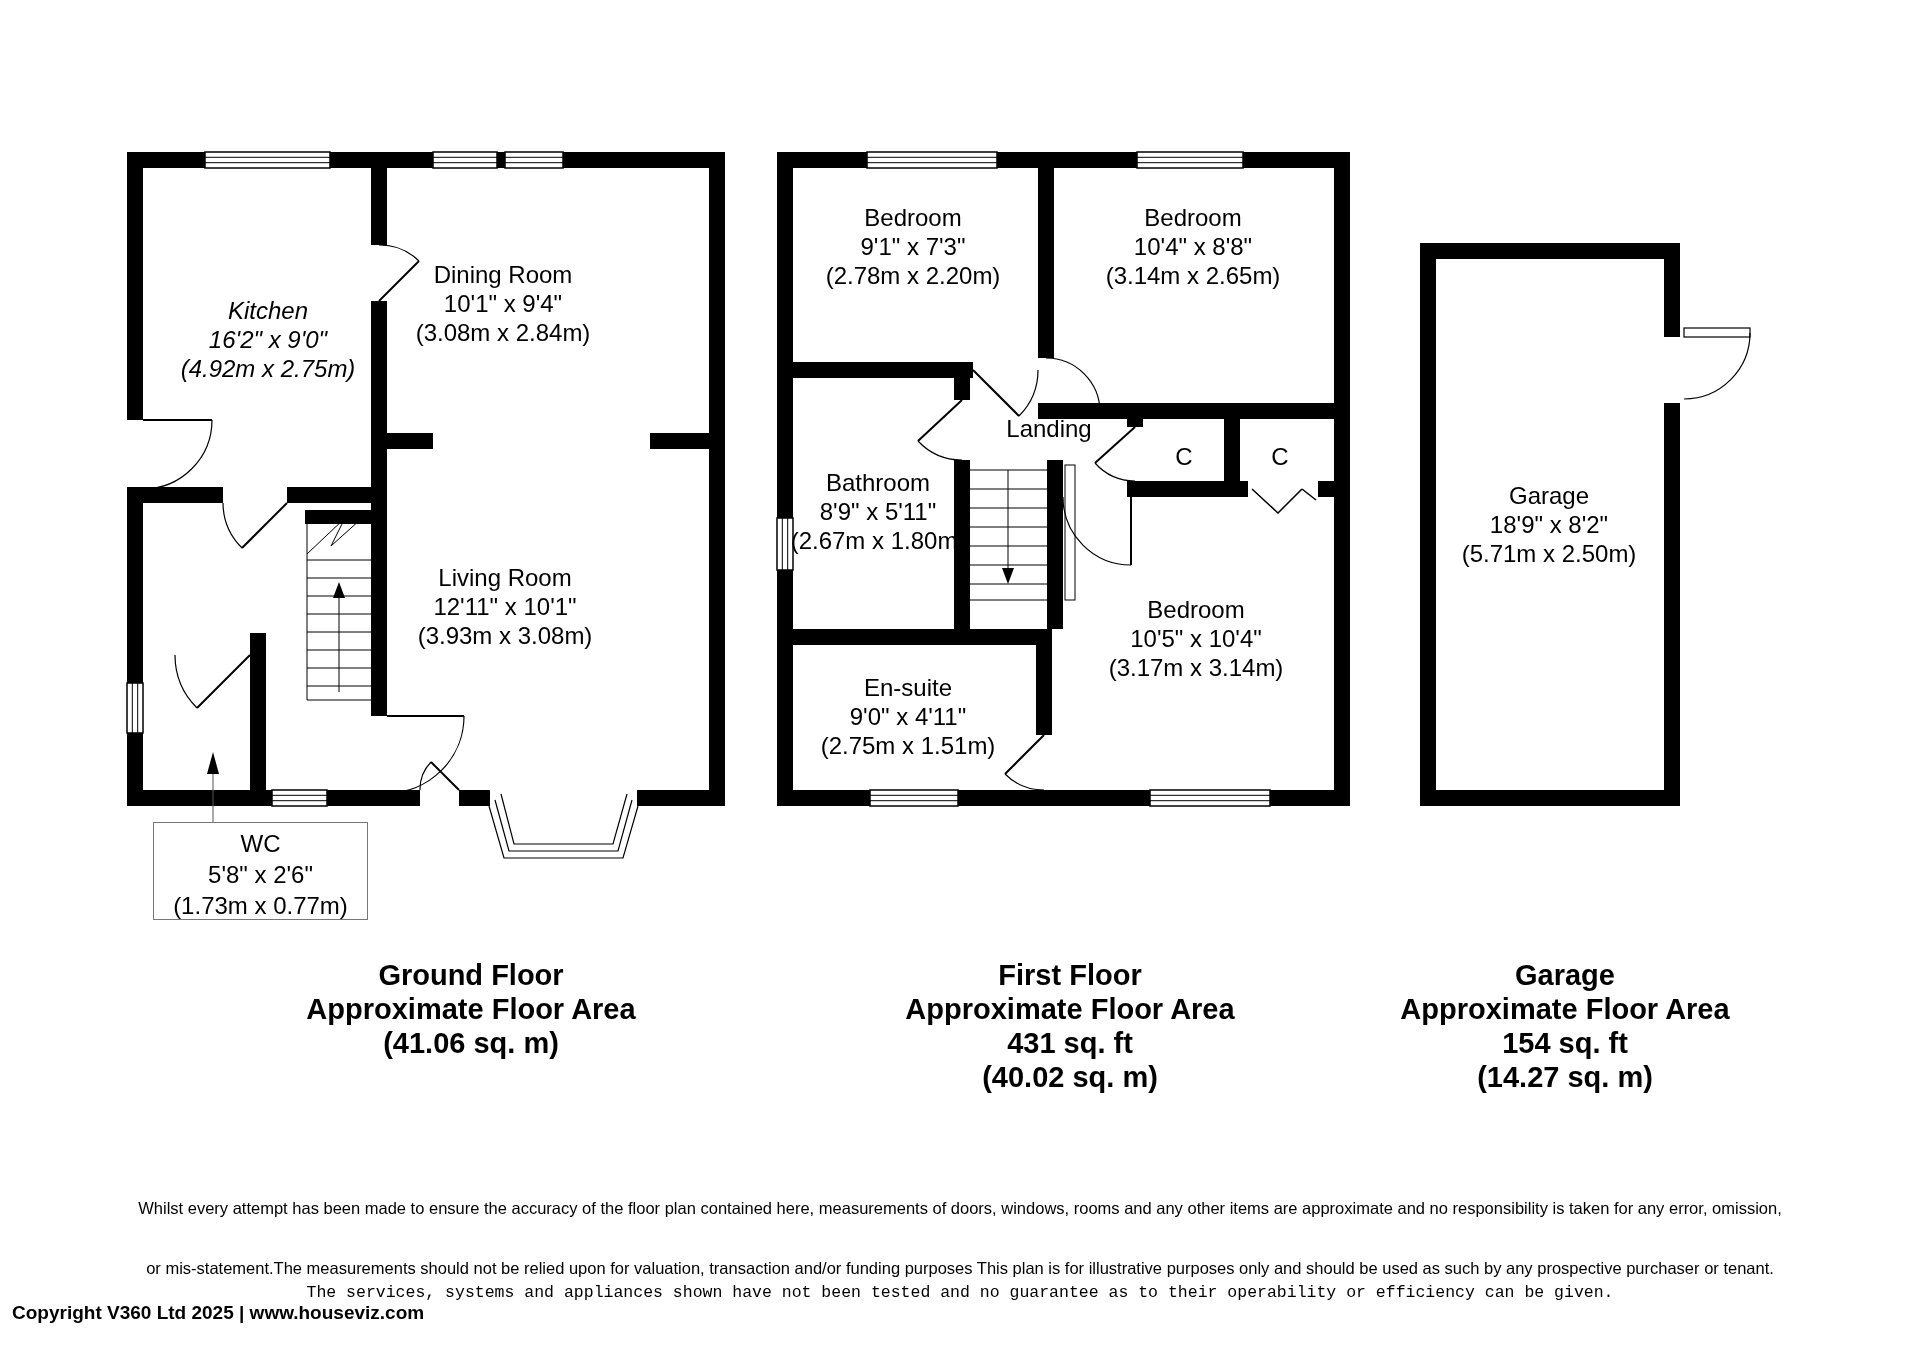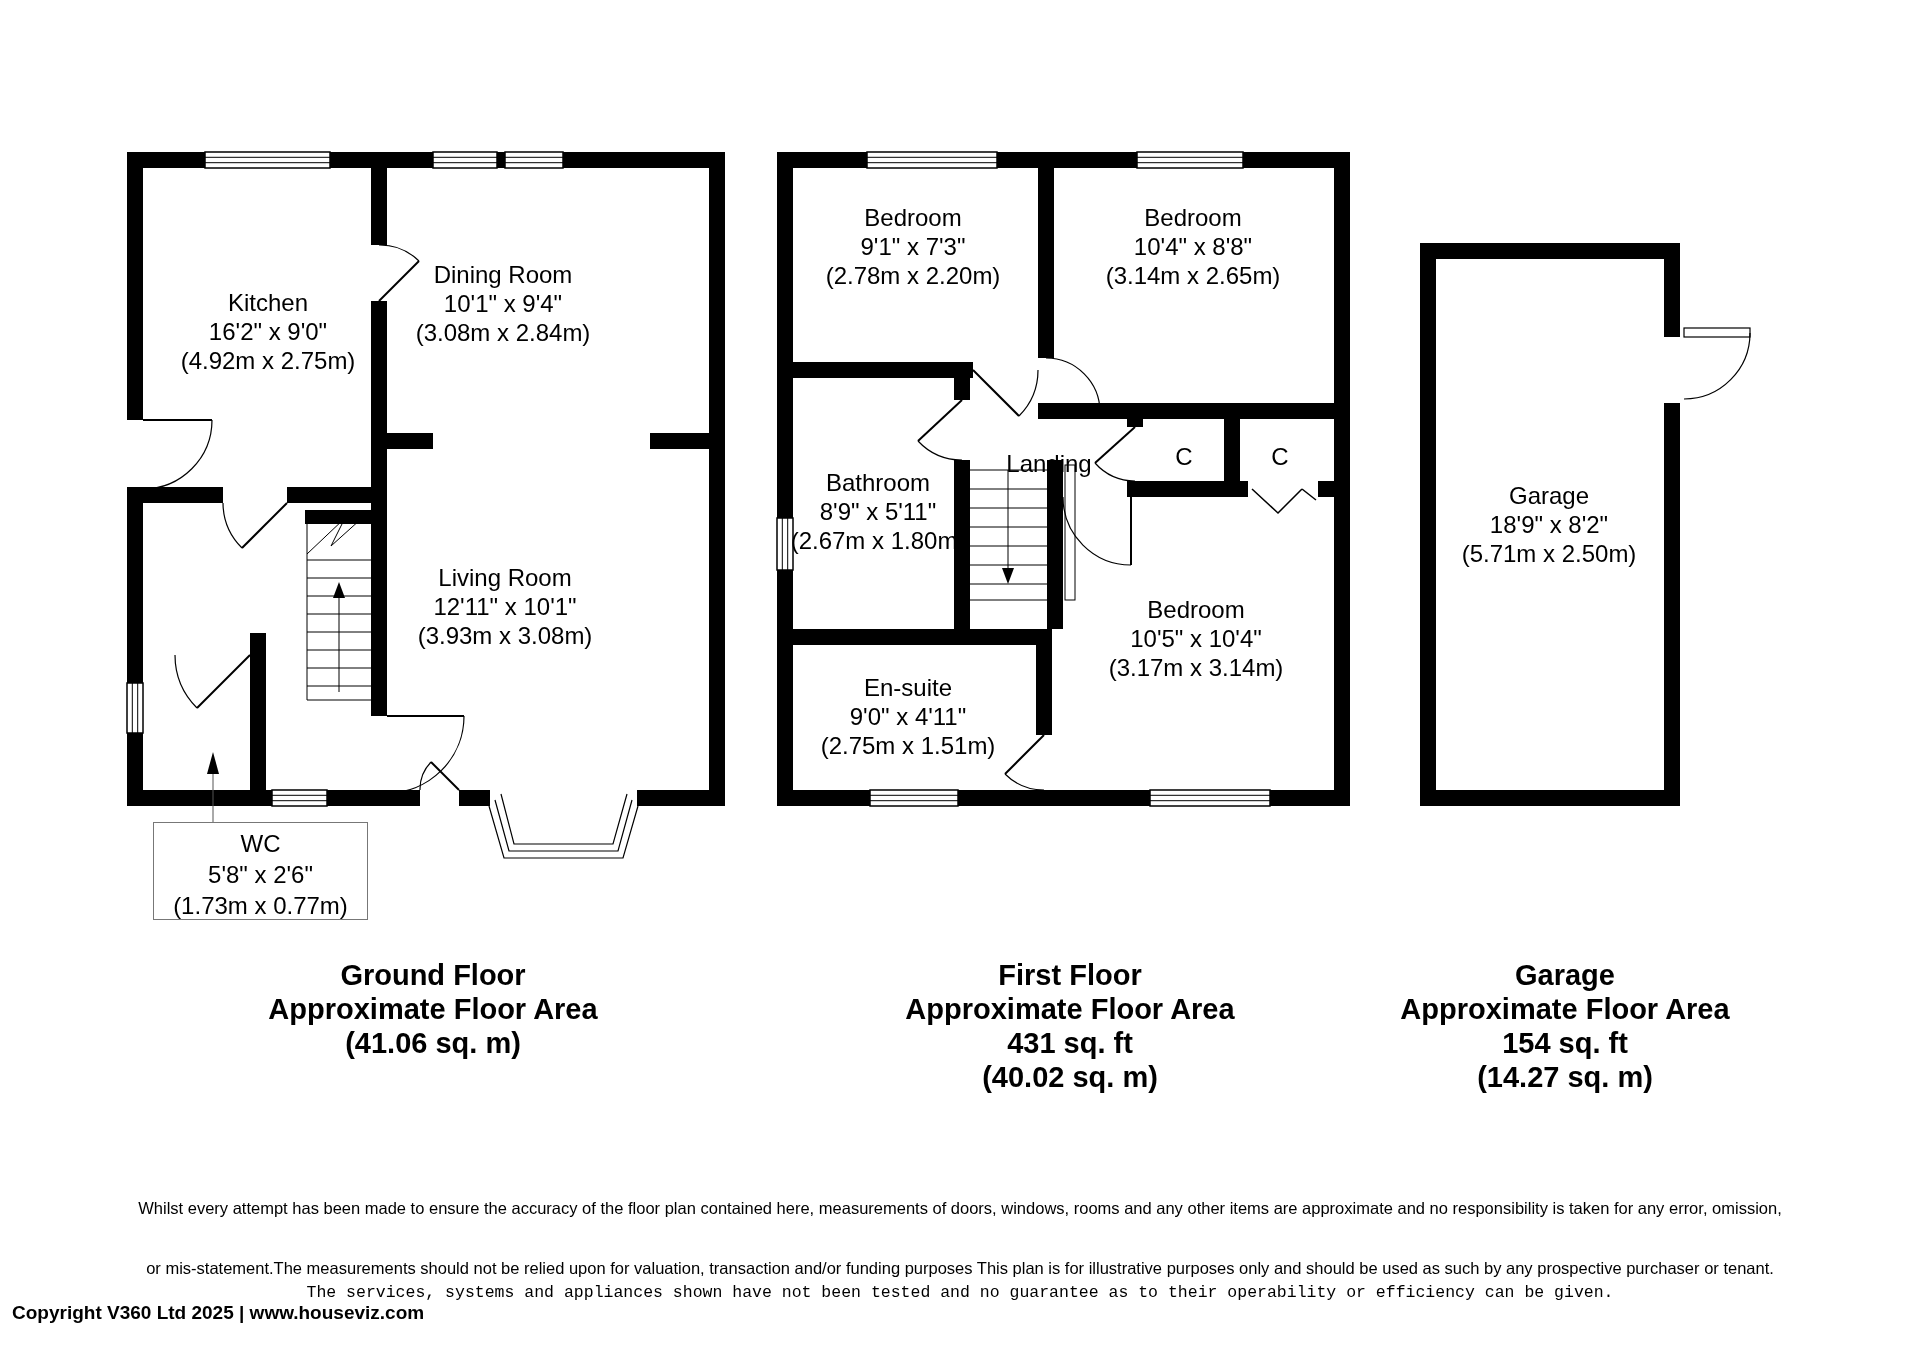--- a/index.html
+++ b/index.html
@@ -265,21 +265,21 @@
       <rect x="1664" y="243" width="16" height="94"></rect>
       <rect x="1664" y="403" width="16" height="403"></rect>
     </g>
     <g fill="none" stroke="#000">
       <rect x="1684" y="328" width="66" height="9" stroke-width="1.2"></rect>
       <path d="M 1750,333 A 66 66 0 0 1 1684,399" stroke-width="1.2"></path>
     </g>
   </g>
 </svg>
 
-  <div class="room-label" style="left:268px;top:288px;">
+  <div class="room-label" style="left:268px;top:296px;font-style:italic;">
     <div>Kitchen</div>
     <div>16'2" x 9'0"</div>
     <div>(4.92m x 2.75m)</div>
   </div>
 
   <div class="room-label" style="left:503px;top:260px;">
     <div>Dining Room</div>
     <div>10'1" x 9'4"</div>
     <div>(3.08m x 2.84m)</div>
   </div>
@@ -307,21 +307,21 @@
     <div>10'4" x 8'8"</div>
     <div>(3.14m x 2.65m)</div>
   </div>
 
   <div class="room-label" style="left:878px;top:468px;">
     <div>Bathroom</div>
     <div>8'9" x 5'11"</div>
     <div>(2.67m x 1.80m)</div>
   </div>
 
-  <div class="room-label single" style="left:1049px;top:450px;">
+  <div class="room-label single" style="left:1049px;top:415px;">
     <div>Landing</div>
   </div>
 
   <div class="room-label single" style="left:1184px;top:443px;">
     <div>C</div>
   </div>
 
   <div class="room-label single" style="left:1280px;top:443px;">
     <div>C</div>
   </div>
@@ -337,21 +337,21 @@
     <div>9'0" x 4'11"</div>
     <div>(2.75m x 1.51m)</div>
   </div>
 
   <div class="room-label" style="left:1549px;top:481px;">
     <div>Garage</div>
     <div>18'9" x 8'2"</div>
     <div>(5.71m x 2.50m)</div>
   </div>
 
-  <div class="summary" style="left:433px;top:958px;">
+  <div class="summary" style="left:471px;top:958px;">
     <div>Ground Floor</div>
     <div>Approximate Floor Area</div>
     <div>(41.06 sq. m)</div>
   </div>
 
   <div class="summary" style="left:1070px;top:958px;">
     <div>First Floor</div>
     <div>Approximate Floor Area</div>
     <div>431 sq. ft</div>
     <div>(40.02 sq. m)</div>

